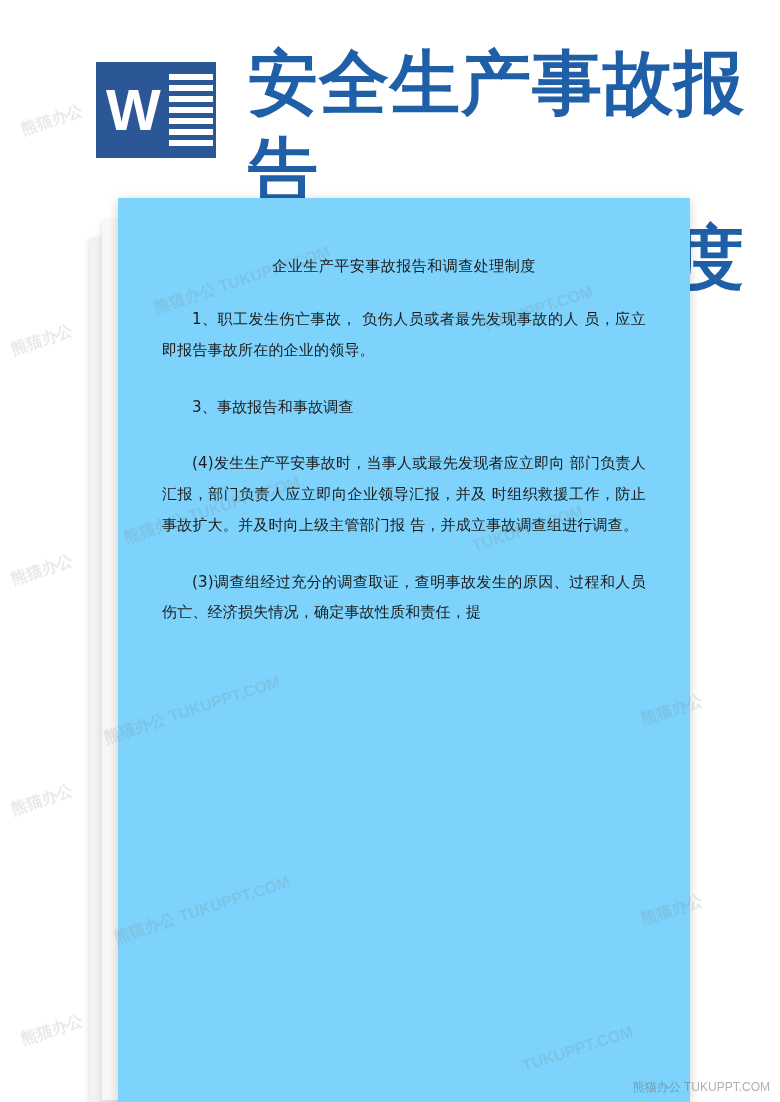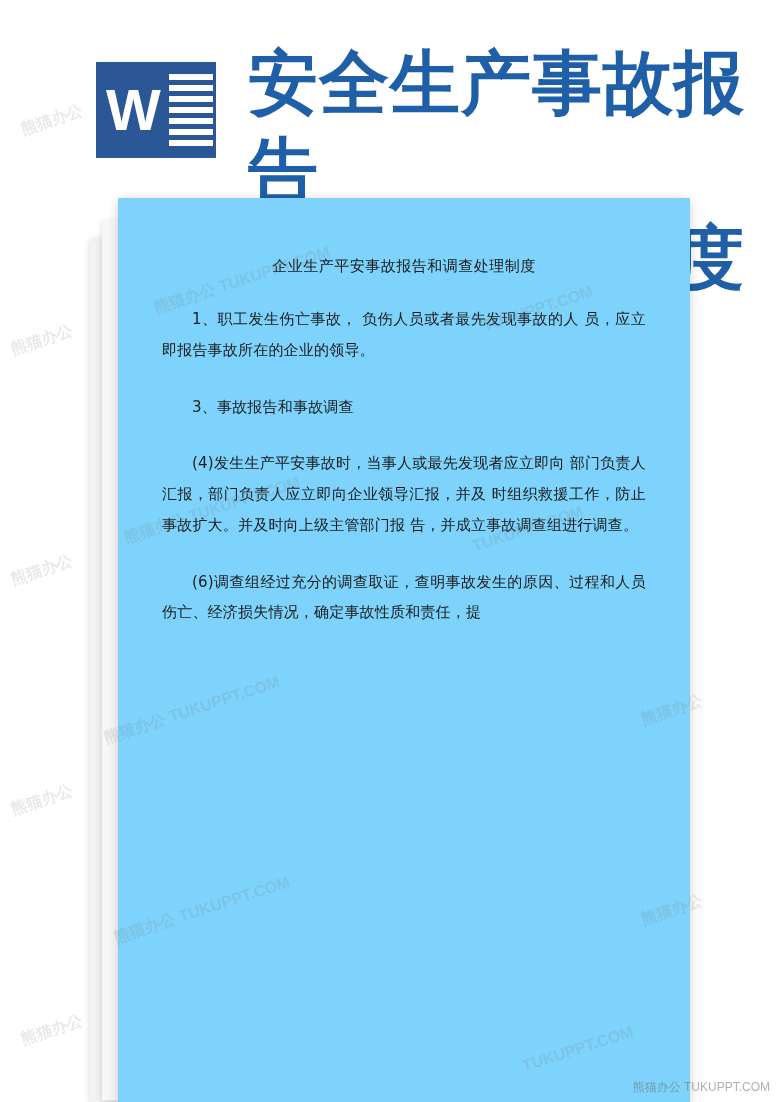--- a/index.html
+++ b/index.html
@@ -178,21 +178,21 @@
 
 <div class="page-stack">
   <div class="page-shadow-2"></div>
   <div class="page-shadow-1"></div>
   <div class="page">
     <div class="page-inner">
       <div class="doc-heading">企业生产平安事故报告和调查处理制度</div>
       <p class="doc-p">1、职工发生伤亡事故， 负伤人员或者最先发现事故的人 员，应立即报告事故所在的企业的领导。</p>
       <p class="doc-p gap">3、事故报告和事故调查</p>
       <p class="doc-p gap">(4)发生生产平安事故时，当事人或最先发现者应立即向 部门负责人汇报，部门负责人应立即向企业领导汇报，并及 时组织救援工作，防止事故扩大。并及时向上级主管部门报 告，并成立事故调查组进行调查。</p>
-      <p class="doc-p gap">(6)调查组经过充分的调查取证，查明事故发生的原因、过程和人员伤亡、经济损失情况，确定事故性质和责任，提</p>
+      <p class="doc-p gap">(3)调查组经过充分的调查取证，查明事故发生的原因、过程和人员伤亡、经济损失情况，确定事故性质和责任，提</p>
     </div>
   </div>
 </div>
 
 <div class="watermark-layer">
   <div class="wm" style="left:20px;  top:110px;">熊猫办公</div>
   <div class="wm" style="left:150px; top:270px;">熊猫办公 TUKUPPT.COM</div>
   <div class="wm" style="left:480px; top:300px;">TUKUPPT.COM</div>
   <div class="wm" style="left:10px;  top:330px;">熊猫办公</div>
   <div class="wm" style="left:120px; top:500px;">熊猫办公 TUKUPPT.COM</div>

